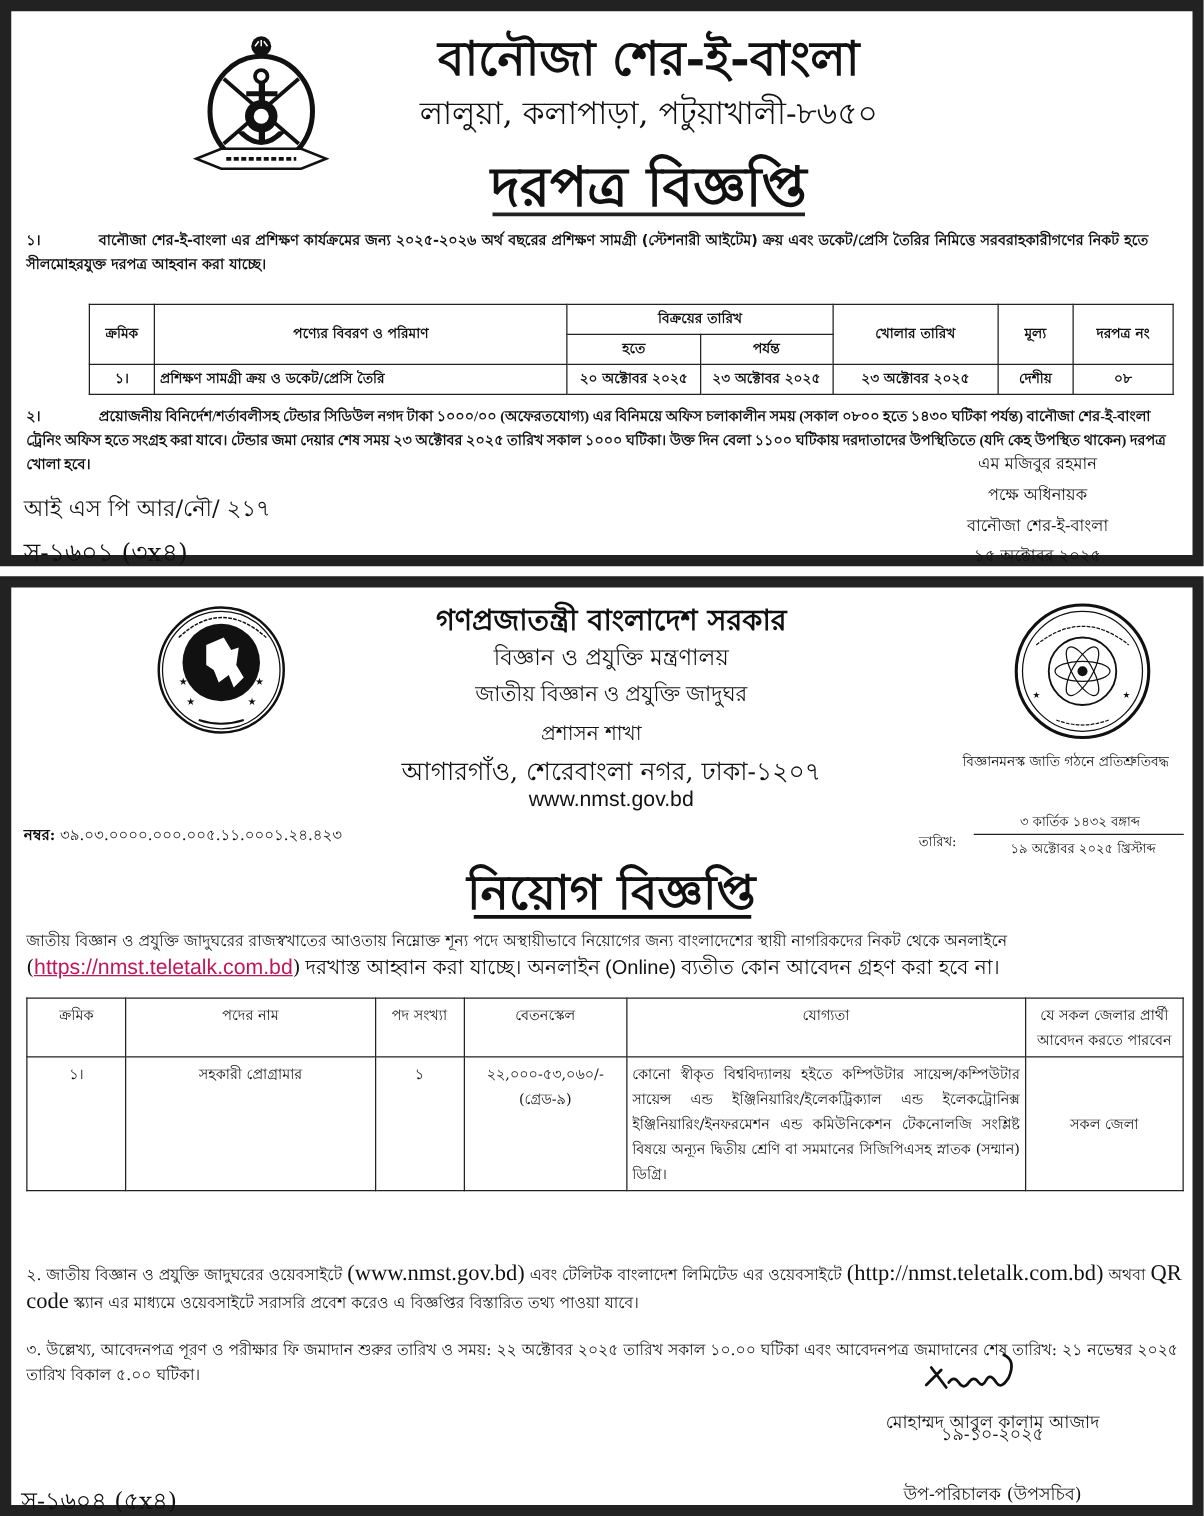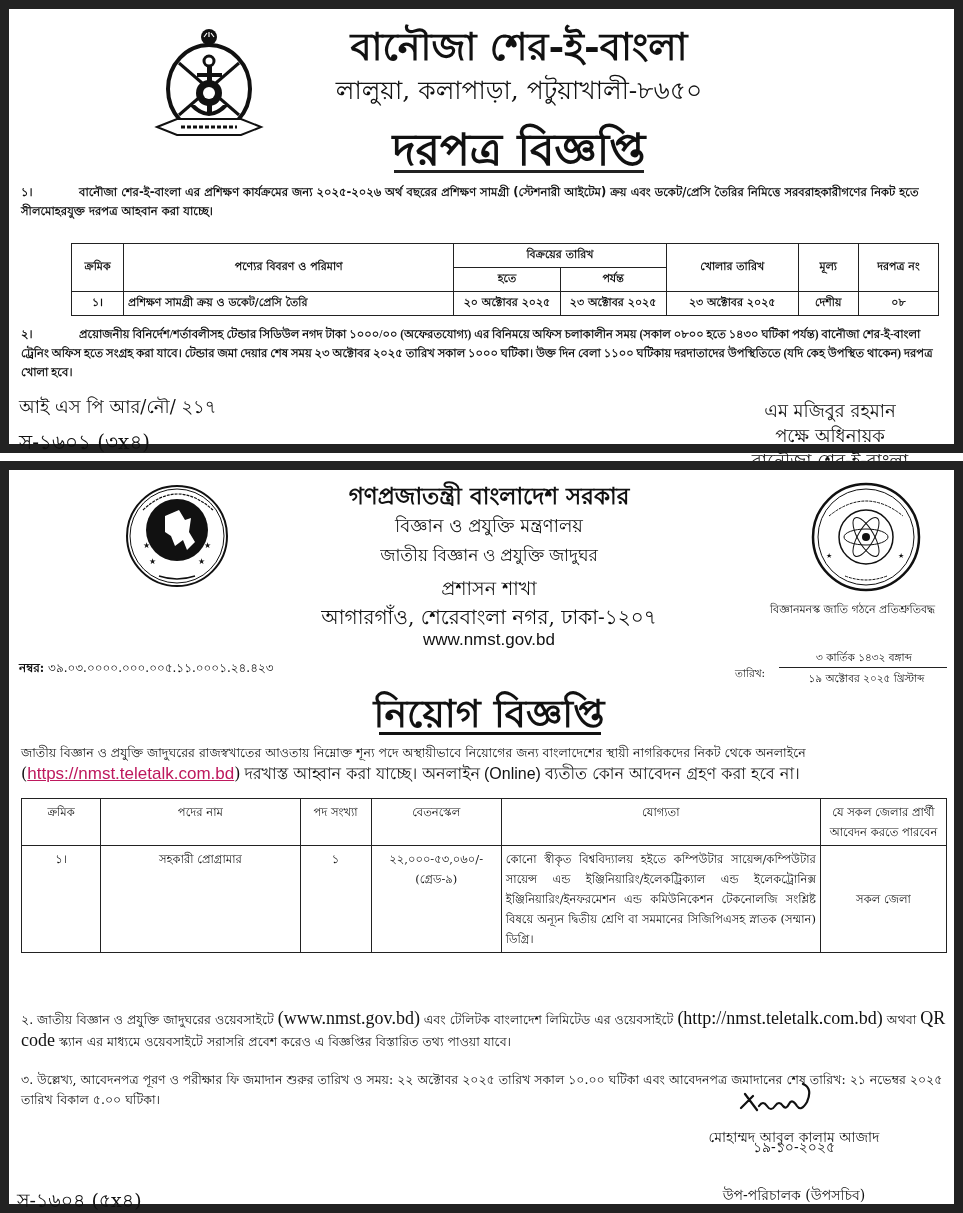--- a/index.html
+++ b/index.html
@@ -23,31 +23,31 @@
   #n1-para1 { left: 12px; top: 174px; width: 930px; }
   #n1-para2 { left: 12px; top: 316px; width: 930px; font-family: Liberation Serif, serif; }
   .pnum { display: inline-block; width: 58px; }
 
   table.t1 { position: absolute; left: 62px; top: 234px; width: 868px; border-collapse: collapse; font-size: 11px; font-weight: bold; }
   table.t1 td, table.t1 th { border: 1.5px solid #222; padding: 2px 4px; text-align: center; height: 17px; }
   table.t1 td.left { text-align: left; }
 
   #n1-ref { left: 10px; top: 384px; font-size: 18px; font-family: "DejaVu Serif", serif; }
   #n1-code { left: 10px; top: 418px; font-size: 20px; font-family: "DejaVu Serif", serif; }
-  .sig1 { right: 24px; width: 200px; text-align: center; font-size: 18px; font-family: "DejaVu Serif", serif; margin-top: 36px; }
+  .sig1 { right: 24px; width: 200px; text-align: center; font-size: 13px; font-family: "DejaVu Serif", serif; }
   #n1-sig-name { top: 352px; }
   #n1-sig-role { top: 377px; }
   #n1-sig-org { top: 402px; }
   #n1-sig-date { top: 426px; }
 
   
   #n2-gov { left: 250px; width: 460px; top: 8px; font-size: 23px; font-weight: bold; font-family: "DejaVu Serif", serif; }
   #n2-ministry { left: 250px; width: 460px; top: 42px; font-size: 18px; font-family: "DejaVu Serif", serif; }
   #n2-museum { left: 250px; width: 460px; top: 72px; font-size: 17px; font-family: Liberation Sans, sans-serif; }
-  #n2-branch { left: 250px; width: 460px; top: 104px; font-size: 19px; font-family: "DejaVu Serif", serif; }
+  #n2-branch { left: 234px; width: 460px; top: 104px; font-size: 16px; font-family: "DejaVu Serif", serif; }
   #n2-address { left: 230px; width: 500px; top: 132px; font-size: 20px; font-family: "DejaVu Serif", serif; }
   #n2-website { left: 230px; width: 500px; top: 160px; font-size: 17px; font-family: "Liberation Sans", sans-serif; }
   #n2-slogan { left: 736px; width: 215px; top: 131px; font-size: 11px; font-family: "DejaVu Serif", serif; text-align: center; }
 
   #n2-memo { left: 10px; top: 189px; font-size: 12px; font-family: "DejaVu Serif", serif; }
   #n2-memo b { font-weight: bold; }
   #n2-date-label { left: 726px; top: 196px; font-size: 10.5px; font-family: "DejaVu Serif", serif; }
   #n2-date-bn { left: 770px; width: 170px; top: 180px; font-size: 10.5px; text-align: center; font-family: "DejaVu Serif", serif; }
   #n2-date-line { left: 770px; width: 168px; top: 197px; height: 1px; background: #222; }
   #n2-date-en { left: 770px; width: 175px; top: 201px; font-size: 10.5px; text-align: center; font-family: "DejaVu Serif", serif; }

